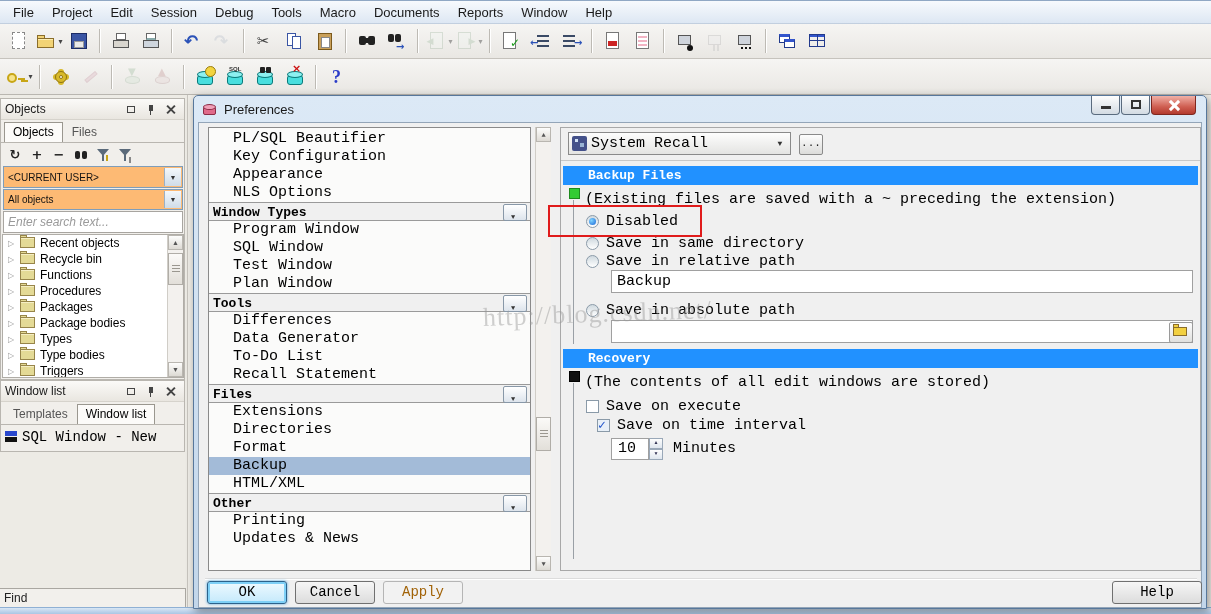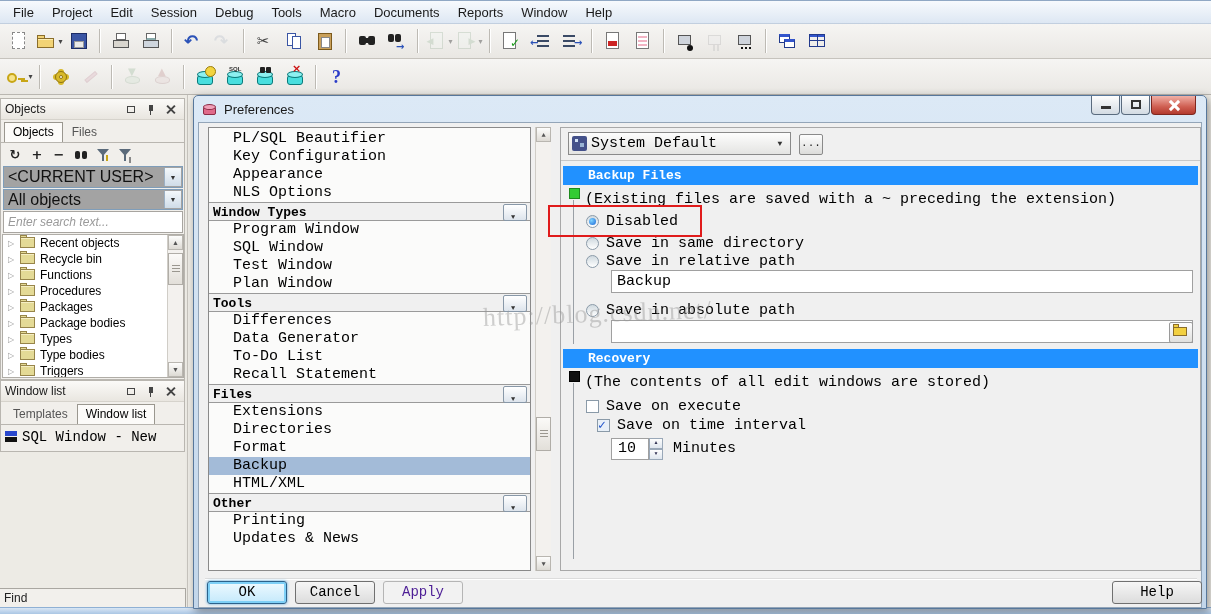--- a/index.html
+++ b/index.html
@@ -112,22 +112,22 @@
   .tab.active{background:#fcfbf9;border-color:#9a978f;color:#000;}
   .toolrow{height:23px;display:flex;align-items:center;gap:4px;padding-left:5px;}
   .pbtn2{width:18px;height:18px;display:flex;align-items:center;justify-content:center;}
   .pic{width:16px;height:16px;position:relative;display:inline-block;font:bold 13px/16px "DejaVu Sans",sans-serif;color:#222;text-align:center;}
   .pic::before,.pic::after{box-sizing:border-box;}
   .pic-binoc::before{content:'';position:absolute;left:2px;top:4px;width:5px;height:8px;background:#222;border-radius:2px;box-shadow:7px 0 0 #222;}
   .pic-funnel::before{content:'';position:absolute;left:2px;top:2px;border-left:6px solid transparent;border-right:6px solid transparent;border-top:7px solid #5a6a7a;}
   .pic-funnel::after{content:'';position:absolute;left:7px;top:8px;width:2px;height:6px;background:#5a6a7a;}
   .pic-funnel.pen::after{box-shadow:4px 0 0 #c8a616;}
   .pic-funnel.box::after{box-shadow:5px 2px 0 #888;}
-  .combo{position:absolute;left:2px;width:180px;background:#a3a3a3;border:1px solid #7f9db9;
-         font-size:16px;color:#111;display:flex;align-items:center;padding-left:4px;box-sizing:border-box;}
+  .combo{position:absolute;left:2px;width:180px;background:#fdba74;border:1px solid #7f9db9;
+         font-size:10px;color:#111;display:flex;align-items:center;padding-left:4px;box-sizing:border-box;}
   .combo .cbtn{position:absolute;right:1px;top:1px;bottom:1px;width:16px;
          background:linear-gradient(#f4f8fb,#cfdce8);border-left:1px solid #9cb0c4;
          display:flex;align-items:center;justify-content:center;}
   .combo .cbtn::after{content:'▼';font-size:7px;color:#333;}
   .searchbox{position:absolute;left:2px;width:180px;height:22px;background:#fff;border:1px solid #a8a5a0;
          font:italic 12px "Liberation Sans",sans-serif;box-sizing:border-box;padding:0 4px;color:#000;}
   .searchbox::placeholder{color:#9a9a9a;font-style:italic;}
   .treebox{position:absolute;left:1px;width:182px;background:#fff;border:1px solid #b0ada7;box-sizing:border-box;overflow:hidden;}
   .trow{height:16px;display:flex;align-items:center;gap:4px;padding-left:5px;}
   .tri{font-size:8px;color:#999;width:8px;flex:none;}
@@ -234,21 +234,21 @@
       font-size:5px;line-height:9px;text-align:center;color:#335;box-sizing:border-box;}
   .minutes-lbl{position:absolute;left:112px;top:312px;font-size:15px;color:#000;}
   .red-annotation{position:absolute;left:349px;top:82px;width:150px;height:28px;border:2px solid #e01b1b;z-index:60;pointer-events:none;}
   .btn-sep{position:absolute;left:6px;top:455px;width:992px;height:1px;background:#dcdcdc;border-bottom:1px solid #fff;}
   .dbtn{position:absolute;top:458px;height:23px;border:1px solid #707070;border-radius:3px;
       background:linear-gradient(#f6f6f6,#dcdcdc);font:14px "Liberation Mono","DejaVu Sans Mono",monospace;
       color:#000;text-align:center;line-height:21px;box-sizing:border-box;}
   .b-ok{left:8px;width:80px;border:1px solid #2c628b;box-shadow:0 0 0 2px #7ed0f7 inset,0 0 3px #4fa8e0;
       background:linear-gradient(#effaff,#c4e9fb);}
   .b-cancel{left:96px;width:80px;}
-  .b-apply{left:184px;width:80px;color:#4c1d95;border-color:#b5b5b5;background:#f2f2f2;}
+  .b-apply{left:184px;width:80px;color:#a16207;border-color:#b5b5b5;background:#f2f2f2;}
   .b-help{left:913px;width:90px;}
 
   .watermark{position:absolute;left:483px;top:299px;z-index:99;pointer-events:none;
       font:26px "Liberation Serif",serif;color:rgba(150,150,150,.45);letter-spacing:1px;transform:rotate(-2deg);white-space:nowrap;}
 </style>
 </head>
 <body>
 
 <div class="menubar" id="menubar">
     <span class="menu-item">File</span>
@@ -558,21 +558,21 @@
       </div>
     <div class="vsb cat-sb">
       <div class="sbtn sb-up">▲</div>
       <div class="sthumb" style="top:290px;height:34px;"></div>
       <div class="sbtn sb-dn">▼</div>
     </div>
 
     <div class="rpanel">
       <div class="profile-combo">
         <span class="prof-ic"></span>
-        <span>System Default</span>
+        <span>System Recall</span>
         <span class="cbtn2"></span>
       </div>
       <div class="more-btn">...</div>
       <div class="rp-sep"></div>
 
       <div class="sec-hdr h-backup">Backup Files</div>
       <span class="sq sq-green"></span>
       <div class="vline vl1"></div>
       <div class="note n1">(Existing files are saved with a ~ preceding the extension)</div>
 

